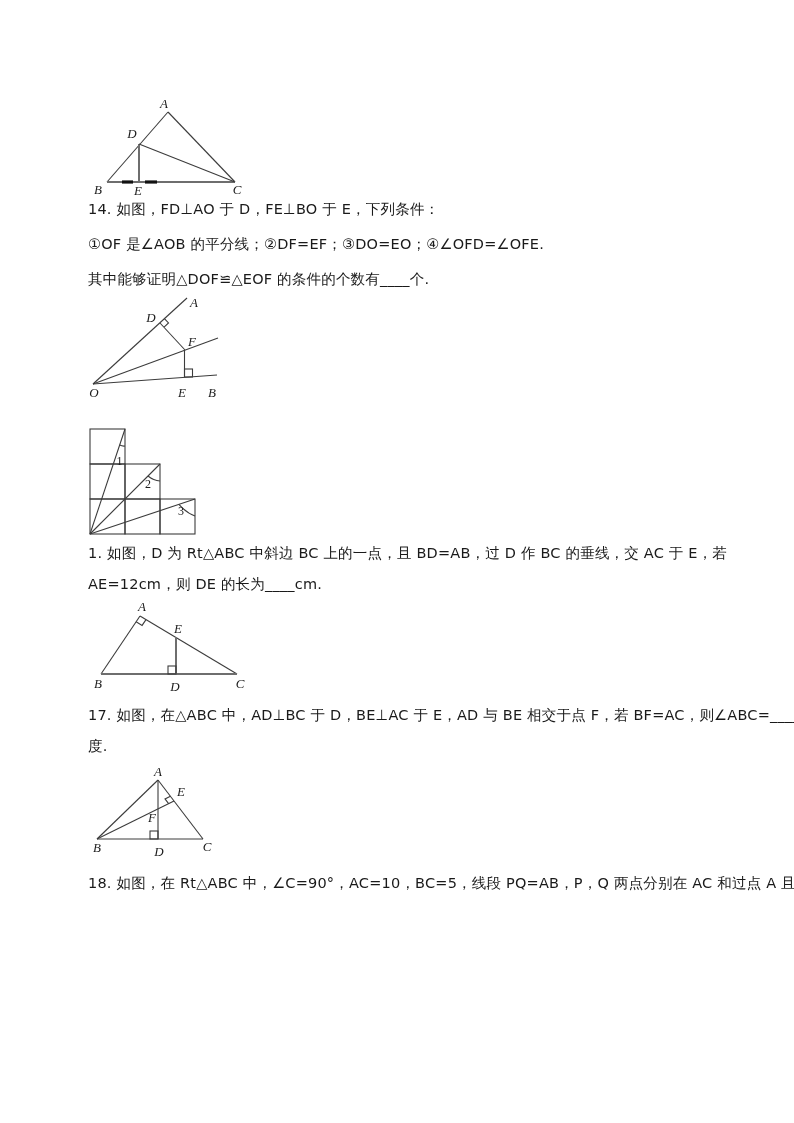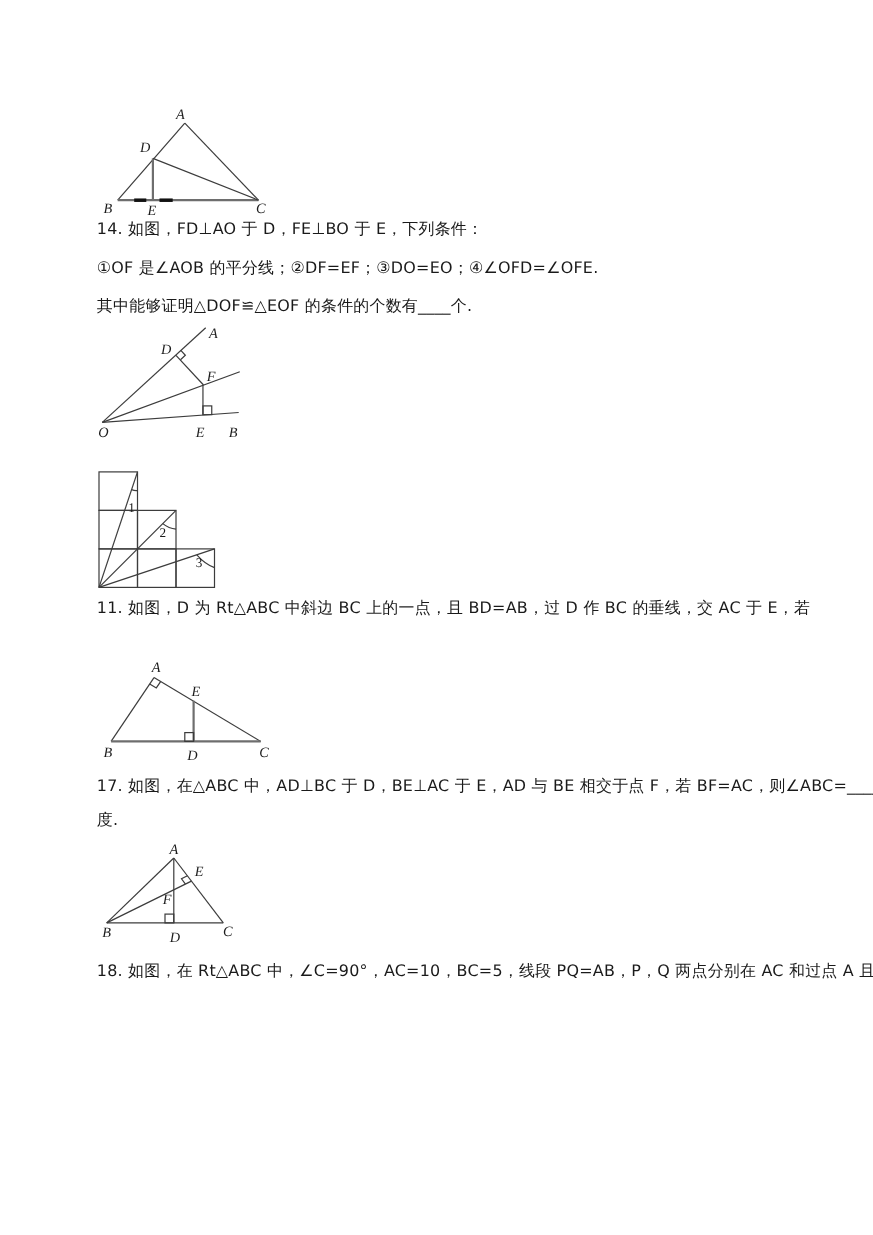--- a/index.html
+++ b/index.html
@@ -88,21 +88,22 @@
     <line x1="2" y1="108" x2="72" y2="38"></line>
     <line x1="2" y1="108" x2="107" y2="73"></line>
     <path d="M 37 20 Q 34.6 20.4 31.6 19.1"></path>
     <path d="M 72 55 Q 65.5 54.5 60 50"></path>
     <path d="M 107 90 Q 98.5 87 90.9 78.4"></path>
     <text class="num" x="31.5" y="39">1</text>
     <text class="num" x="60" y="62">2</text>
     <text class="num" x="93" y="89">3</text>
   </svg>
 
-  <div class="tline" style="left:88px;top:545px">11. 如图，D 为 Rt△ABC 中斜边 BC 上的一点，且 BD=AB，过 D 作 BC 的垂线，交 AC 于 E，若</div>
+  <div class="tline" style="left:88px;top:545px">1. 如图，D 为 Rt△ABC 中斜边 BC 上的一点，且 BD=AB，过 D 作 BC 的垂线，交 AC 于 E，若</div>
+  <div class="tline" style="left:88px;top:576px">AE=12cm，则 DE 的长为____cm.</div>
 
   <svg class="fig" style="left:85px;top:600px" width="175" height="95" viewBox="0 0 175 95">
     <line x1="55" y1="16" x2="16" y2="74"></line>
     <line x1="55" y1="16" x2="152" y2="74"></line>
     <line x1="16" y1="74" x2="152" y2="74" class="thickgray"></line>
     <line x1="91" y1="37" x2="91" y2="74" class="thickgray"></line>
     <polyline points="51.1,21.8 57.1,25.4 61.0,19.6"></polyline>
     <rect x="83" y="66" width="8" height="8"></rect>
     <text class="lbl" x="57" y="11">A</text>
     <text class="lbl" x="93" y="33">E</text>

